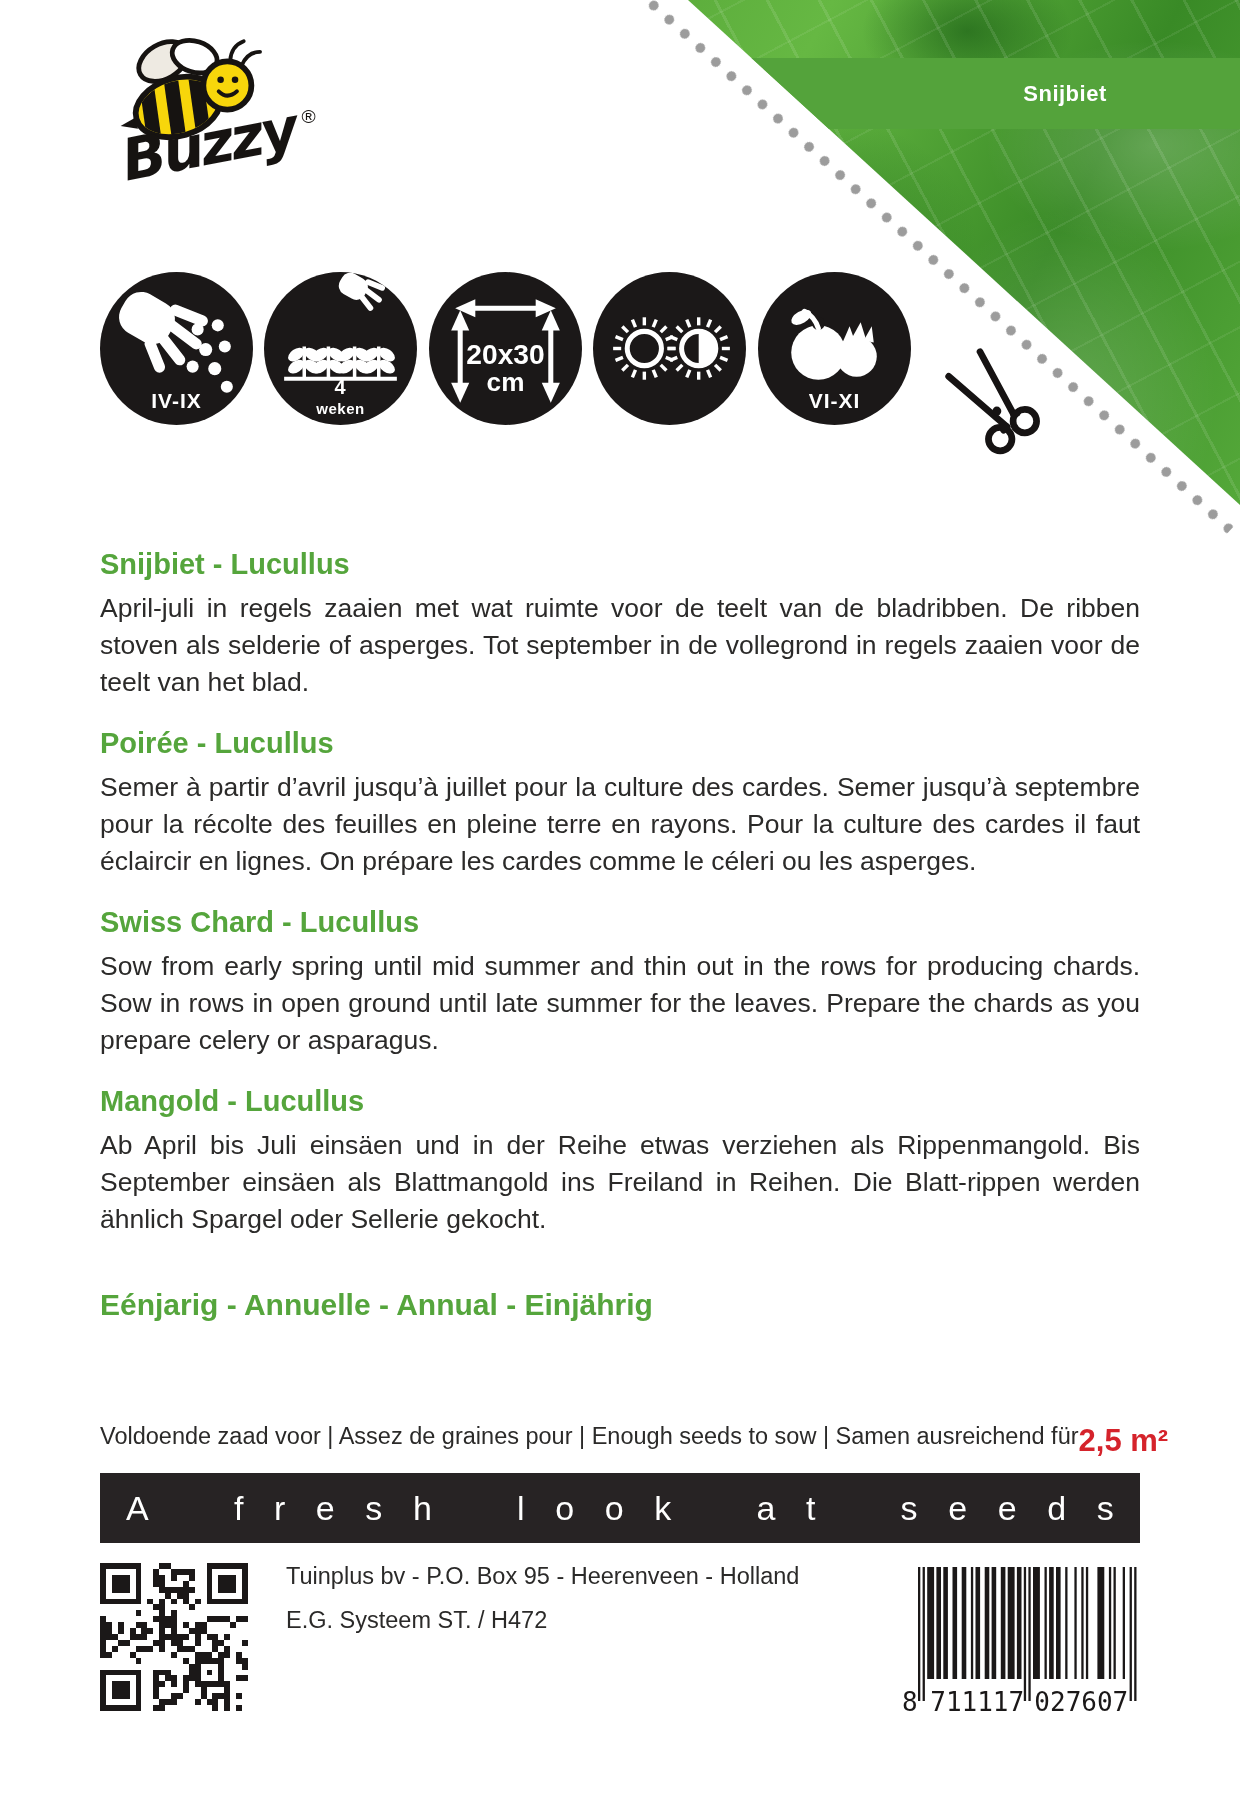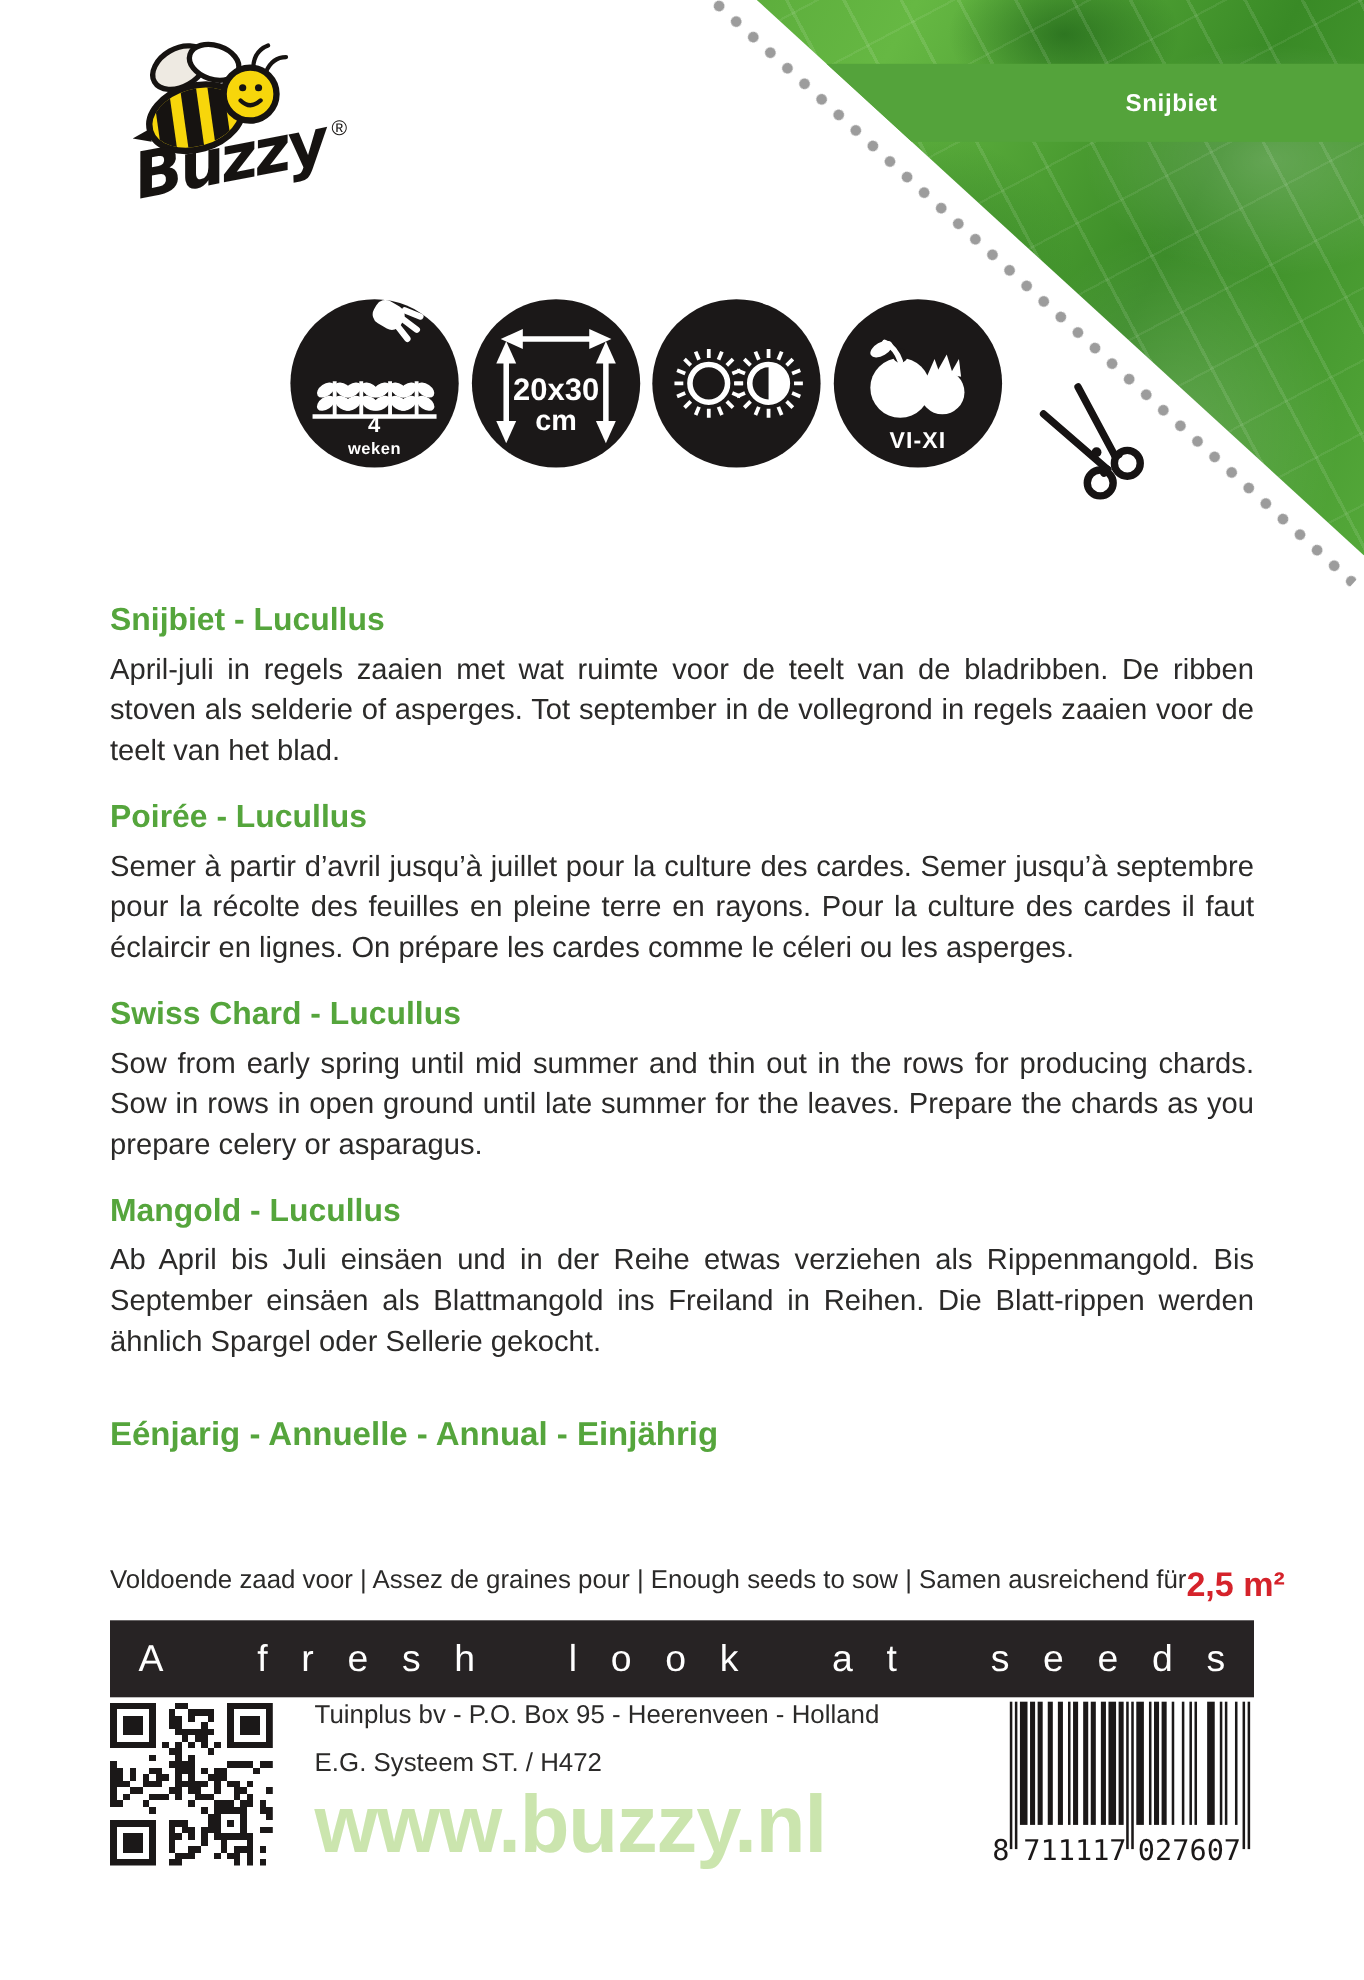--- a/index.html
+++ b/index.html
@@ -59,21 +59,21 @@
   .annual{margin-top:49px;color:var(--green);font-size:30px;font-weight:bold;line-height:36px}
   .seeds{margin-top:100px;display:flex;align-items:flex-start;white-space:nowrap}
   .seeds-text{font-size:23.5px;color:var(--text)}
   .seeds-amount{color:var(--red);font-weight:bold;font-size:31px}
 
   .tagline-bar{margin-top:14px;height:70px;background:var(--bar-black);display:flex;align-items:center;
     padding:0 26px}
   .tagline{flex:1;display:flex;justify-content:space-between;color:#fff;font-size:34px;line-height:1}
   .tagline .sp{width:24px}
 
-  .footer{display:flex;align-items:center}
+  .footer{margin-top:20px;display:flex;align-items:flex-start}
   .qr{width:148px;height:148px;flex:0 0 148px}
   .addr{margin-left:38px;flex:1}
   .addr-line{font-size:23.5px;color:var(--text)}
   .addr-line + .addr-line{margin-top:17px}
   .website{margin-top:4px;font-size:74px;font-weight:bold;color:var(--pale-green);letter-spacing:-1px;
     line-height:78px}
   .barcode{flex:0 0 238px;position:relative}
 </style>
 </head>
 <body>
@@ -119,20 +119,41 @@
       </g>
       <circle cx="147" cy="61" r="25" fill="#f7d60b" stroke="#161311" stroke-width="6"></circle>
       <circle cx="140" cy="55" r="3.4" fill="#161311"></circle>
       <circle cx="155" cy="55" r="3.4" fill="#161311"></circle>
       <path d="M138 67 Q147 76 157 67" stroke="#161311" stroke-width="4" fill="none" stroke-linecap="round"></path>
     </g>
     <text transform="translate(42 160) rotate(-11)" font-family="DejaVu Sans, sans-serif" font-size="60" font-weight="bold" font-style="italic" letter-spacing="-3" fill="#161311">Buzzy</text>
     <text x="224" y="100" font-size="20" fill="#161311">®</text>
   </svg>
 
+  <div class="icon-circle" style="left:100px">
+    <svg viewBox="0 0 152 152">
+      <g fill="#fff" transform="translate(26,30) rotate(30 24 20)">
+        <rect x="-8" y="-4" width="54" height="44" rx="18"></rect>
+        <rect x="34" y="-8" width="40" height="11" rx="5.5" transform="rotate(-8 36 -2)"></rect>
+        <rect x="38" y="6" width="42" height="11" rx="5.5" transform="rotate(7 40 11)"></rect>
+        <rect x="36" y="20" width="40" height="11" rx="5.5" transform="rotate(22 38 25)"></rect>
+        <rect x="30" y="31" width="36" height="11" rx="5.5" transform="rotate(38 32 36)"></rect>
+      </g>
+      <g fill="#fff">
+        <circle cx="97" cy="57" r="6"></circle>
+          <circle cx="117" cy="53" r="6"></circle>
+        <circle cx="105" cy="77" r="6.5"></circle>
+          <circle cx="124" cy="74" r="6"></circle>
+        <circle cx="92" cy="94" r="6"></circle>
+          <circle cx="114" cy="96" r="6.5"></circle>
+        <circle cx="126" cy="114" r="6"></circle>
+      </g>
+    </svg>
+    <div class="icon-label">IV-IX</div>
+  </div>
 
   <div class="icon-circle" style="left:264px">
     <svg viewBox="0 0 152 152">
       <g fill="#fff" transform="translate(78,6) scale(0.52) rotate(30 24 20)">
         <rect x="-8" y="-4" width="54" height="44" rx="18"></rect>
         <rect x="34" y="-8" width="40" height="11" rx="5.5" transform="rotate(-8 36 -2)"></rect>
         <rect x="38" y="6" width="42" height="11" rx="5.5" transform="rotate(7 40 11)"></rect>
         <rect x="36" y="20" width="40" height="11" rx="5.5" transform="rotate(22 38 25)"></rect>
       </g>
       <line x1="20" y1="106" x2="132" y2="106" stroke="#fff" stroke-width="4"></line>
@@ -457,21 +478,20 @@
           <rect x="21" y="23" width="1" height="1" fill="#1b1818"></rect>
           <rect x="9" y="24" width="1" height="1" fill="#1b1818"></rect>
           <rect x="10" y="24" width="1" height="1" fill="#1b1818"></rect>
           <rect x="19" y="24" width="1" height="1" fill="#1b1818"></rect>
           <rect x="21" y="24" width="1" height="1" fill="#1b1818"></rect>
           <rect x="23" y="24" width="1" height="1" fill="#1b1818"></rect>
         </svg>
       <div class="addr">
         <div class="addr-line">Tuinplus bv - P.O. Box 95 - Heerenveen - Holland</div>
         <div class="addr-line">E.G. Systeem ST. / H472</div>
-        <div class="website">www.buzzy.nl</div>
       </div>
       <div class="barcode">
         <svg id="bc" width="238" height="152">
             <rect x="16" y="4" width="2.3" height="134" fill="#1b1818"></rect>
             <rect x="20.6" y="4" width="2.3" height="134" fill="#1b1818"></rect>
             <rect x="25.2" y="4" width="6.8999999999999995" height="112" fill="#1b1818"></rect>
             <rect x="34.4" y="4" width="4.6" height="112" fill="#1b1818"></rect>
             <rect x="41.3" y="4" width="4.6" height="112" fill="#1b1818"></rect>
             <rect x="50.5" y="4" width="4.6" height="112" fill="#1b1818"></rect>
             <rect x="59.699999999999996" y="4" width="4.6" height="112" fill="#1b1818"></rect>

